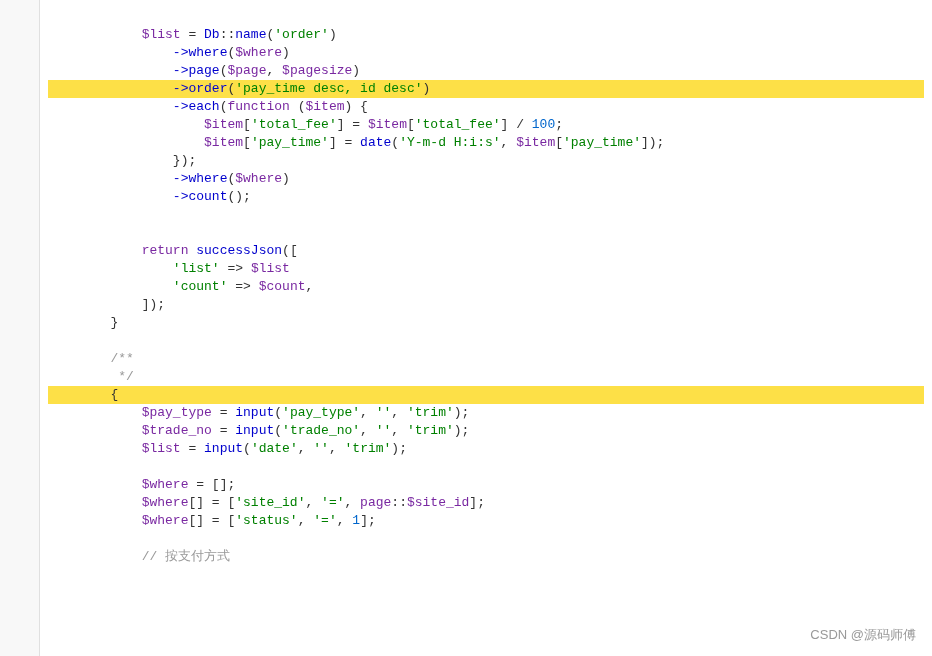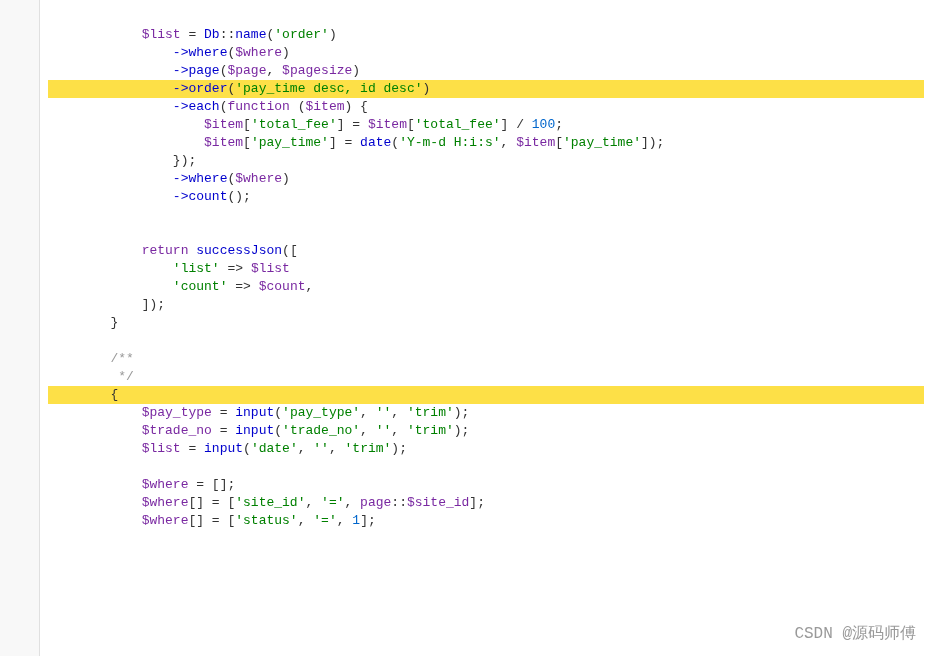--- a/index.html
+++ b/index.html
@@ -66,22 +66,22 @@
     .num { color: #0066cc; }
     .cn { color: #0000cd; }
     .highlight-line {
       background-color: #fde047;
     }
     .watermark {
       position: absolute;
       bottom: 12px;
       right: 16px;
       color: #999;
-      font-family: Liberation Mono, monospace;
-      font-size: 16px;
+      font-family: Liberation Sans, sans-serif;
+      font-size: 13px;
     }
   </style>
 </head>
 <body>
 
 <div class="code-container">
   <div class="code-area">
     <div class="line-numbers">
       <span class="line-number">&nbsp;</span>
       <span class="line-number">&nbsp;</span>
@@ -227,20 +227,23 @@
       <span class="code-line">
         <span class="plain">    </span><span class="var">$where</span><span class="plain">[] = [</span><span class="str">'site_id'</span><span class="plain">, </span><span class="str">'='</span><span class="plain">, </span><span class="kw">page</span><span class="plain">::</span><span class="var">$site_id</span><span class="plain">];</span>
       </span>
 
       <span class="code-line">
         <span class="plain">    </span><span class="var">$where</span><span class="plain">[] = [</span><span class="str">'status'</span><span class="plain">, </span><span class="str">'='</span><span class="plain">, </span><span class="num">1</span><span class="plain">];</span>
       </span>
 
       <span class="code-line">&nbsp;</span>
 
+      <span class="code-line">
+        <span class="plain">    </span><span class="cm">// 按支付方式</span>
+      </span>
 
       <span class="code-line">
         
       </span>
 
     </div>
   </div>
 
   <div class="watermark">CSDN @源码师傅</div>
 </div>

